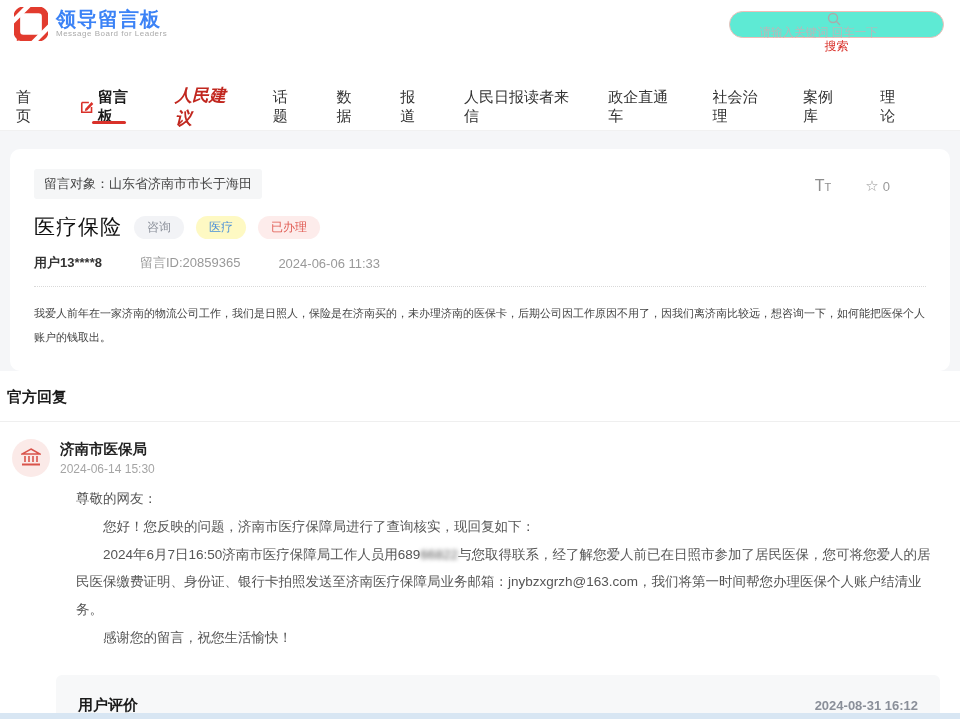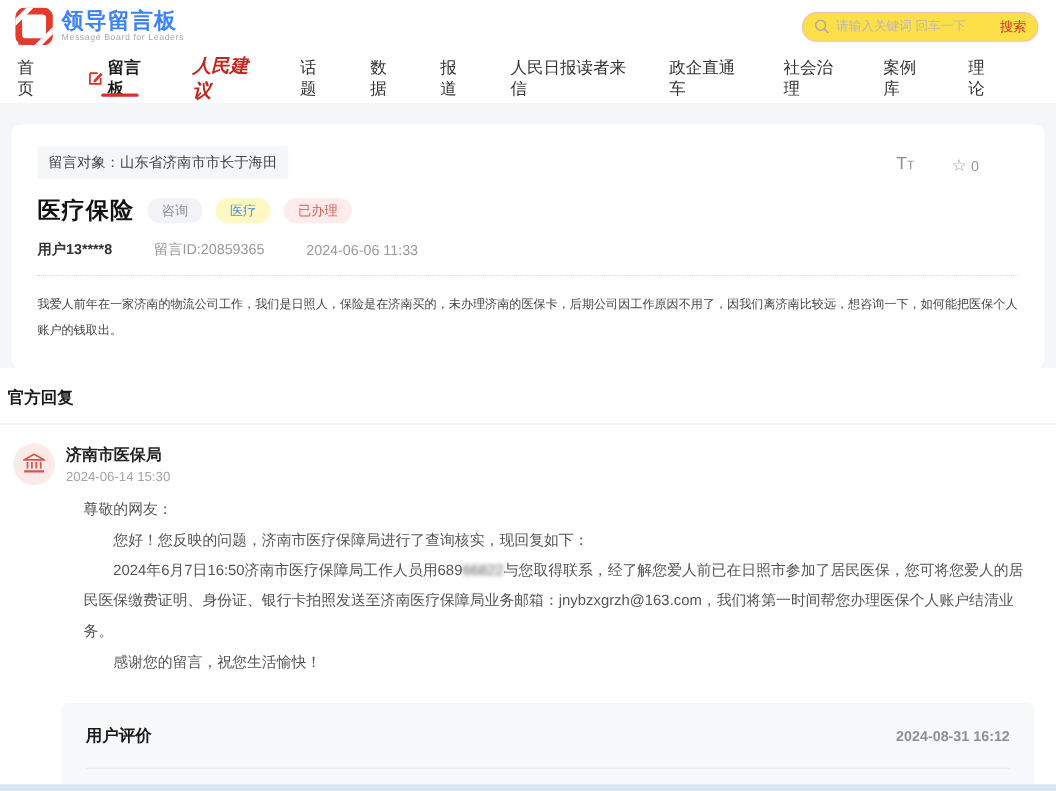--- a/index.html
+++ b/index.html
@@ -6,45 +6,45 @@
   html,body { width:960px; height:719px; overflow:hidden; background:#fff;
     font-family:"Liberation Sans","DejaVu Sans",sans-serif; color:#333; position:relative; }
 
   
   .header { height:48px; display:flex; align-items:center; justify-content:space-between; padding:0 16px 0 14px; background:#fff; }
   .logo { display:flex; align-items:center; gap:8px; cursor:pointer; }
   .logo-mark { width:34px; height:34px; }
   .logo-text-wrap { line-height:1.05; }
   .logo-title { font-size:20px; font-weight:bold; color:#3b82f6; letter-spacing:1px; }
   .logo-sub { font-size:8px; color:#aaa; letter-spacing:.5px; }
-  .search-box { display:flex; align-items:center; width:215px; height:27px; border:1px solid #f0bdb8; border-radius:15px; padding:0 10px; background:#fde047; }
+  .search-box { display:flex; align-items:center; width:215px; height:27px; border:1px solid #f0bdb8; border-radius:15px; padding:0 10px; background:#5eead4;flex-direction:column; }
   .search-box input { flex:1; border:none; outline:none; font-size:11.5px; color:#444; min-width:0; background:transparent; }
   .search-box input::placeholder { color:#b8b8b8; }
   .search-btn { font-size:12px; color:#d9312a; background:none; border:none; cursor:pointer; white-space:nowrap; }
   .mag-icon { margin-right:6px; display:flex; }
 
   
-  .nav { height:47px; display:flex; align-items:center; padding:0 16px; border-bottom:1px solid #f1f1f1; background:#fff; }
+  .nav { height:47px; display:flex; align-items:center; padding:0 16px; border-bottom:1px solid #f1f1f1; background:#fff;margin-top:36px; }
   .nav-item { position:relative; font-size:15px; color:#333; margin-right:37px; cursor:pointer; display:flex; align-items:center; gap:4px; height:100%; }
   .nav-item.active { font-weight:bold; color:#1a1a1a; }
   .nav-item.active::after { content:""; position:absolute; left:50%; transform:translateX(-50%); bottom:6px; width:34px; height:3px; background:#d9312a; border-radius:2px; }
   .nav-item.special { color:#c1271f; font-weight:bold; font-style:italic; font-family:"Liberation Serif","DejaVu Serif",serif; font-size:17px; }
 
   
   .gray-wrap { background:#f5f6f8; padding:18px 10px 0 10px; }
   .msg-card { background:#fff; border-radius:10px; padding:20px 24px 22px 24px; }
   .chip-row { display:flex; justify-content:space-between; align-items:center;gap:24px; }
   .target-chip { background:#f5f6f7; color:#444; font-size:13px; padding:6px 10px; border-radius:3px; }
   .card-tools { display:flex; align-items:center; gap:34px; padding-right:36px; margin-top:4px; color:#999; }
   .tt-icon { cursor:pointer; color:#8d8d8d; }
   .tt-big { font-size:16px; } .tt-small { font-size:11px; }
   .fav { display:flex; align-items:center; gap:4px; cursor:pointer; font-size:13px; color:#999; }
   .fav-star { font-size:15px; }
   .title-row { display:flex; align-items:center; gap:12px; margin-top:14px; }
-  .msg-title { font-size:21px; font-weight:bold; color:#111; letter-spacing:1px; }
+  .msg-title { font-size:21px; font-weight:normal; color:#111; letter-spacing:1px; }
   .badge { font-size:12px; padding:3px 13px; border-radius:12px; }
   .badge.gray { background:#f2f3f6; color:#8a8f99; }
   .badge.blue { background:#fef9c3; color:#4a90d9; }
   .badge.red  { background:#fdeceb; color:#e05a52; }
   .meta-row { display:flex; align-items:center; gap:38px; margin-top:13px; padding-bottom:14px; border-bottom:1px dotted #d9d9d9; }
   .meta-user { font-size:13px; font-weight:bold; color:#333; }
   .meta-item { font-size:13px; color:#999; }
   .msg-body { margin-top:15px; font-size:11px; color:#444; line-height:2.15; }
 
   

